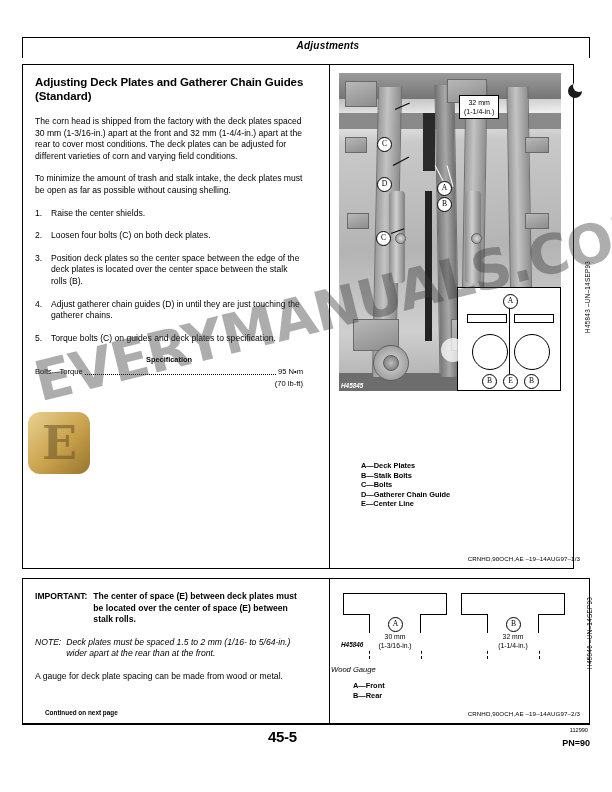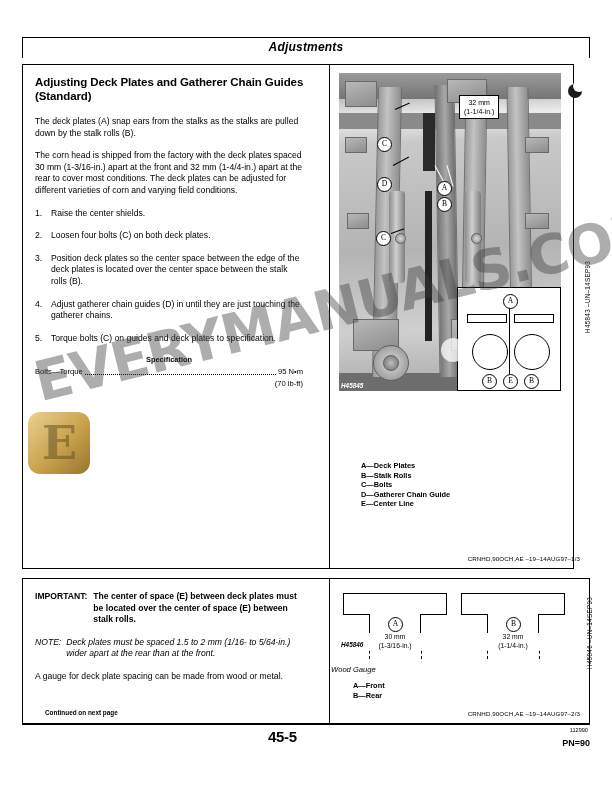--- a/index.html
+++ b/index.html
@@ -33,22 +33,23 @@
     height: 21px;
     box-sizing: border-box;
   }
   .header-title {
     position: absolute;
     left: 22px; top: 40px;
     width: 568px;
     text-align: center;
     font-style: italic;
     font-weight: bold;
-    font-size: 12px;
+    font-size: 10px;
     letter-spacing: .2px;
+    padding-left: 22px;
   }
 
   
   .content-box {
     position: absolute;
     left: 22px; top: 64px;
     width: 552px;
     height: 505px;
     border: 1px solid #000;
     box-sizing: border-box;
@@ -523,22 +524,22 @@
 
   <div class="header-rule"></div>
   <div class="header-title">Adjustments</div>
 
   <div class="content-box">
     <div class="col-divider"></div>
 
     <div class="textcol">
       <h1 class="sect-title">Adjusting Deck Plates and Gatherer Chain Guides (Standard)</h1>
 
-      <p class="body">The deck plates (A) snap ears from the stalks as the stalks are pulled down by the stalk rolls (B).</p>
       <p class="body">The corn head is shipped from the factory with the deck plates spaced 30 mm (1-3/16-in.) apart at the front and 32 mm (1-4/4-in.) apart at the rear to cover most conditions. The deck plates can be adjusted for different varieties of corn and varying field conditions.</p>
+      <p class="body">To minimize the amount of trash and stalk intake, the deck plates must be open as far as possible without causing shelling.</p>
 
       <ol class="steps">
         <li>
           <span class="num">1.</span>
           <span>Raise the center shields.</span>
         </li>
         <li>
           <span class="num">2.</span>
           <span>Loosen four bolts (C) on both deck plates.</span>
         </li>
@@ -636,21 +637,21 @@
         <div class="callout" style="left:45px;top:6px;">A</div>
         <div class="callout" style="left:24px;top:86px;">B</div>
         <div class="callout" style="left:45px;top:86px;">E</div>
         <div class="callout" style="left:66px;top:86px;">B</div>
       </div>
 
       <div class="fig-vert-id">H45843  –UN–14SEP93</div>
 
       <div class="legend">
         <div>A—Deck Plates</div>
-        <div>B—Stalk Rolls</div>
+        <div>B—Stalk Bolts</div>
         <div>C—Bolts</div>
         <div>D—Gatherer Chain Guide</div>
         <div>E—Center Line</div>
       </div>
 
       <div class="fig-caption">CRNHD,90OCH,AE   –19–14AUG97–1/3</div>
     </div>
   </div>
 
   <div class="lower-box">

